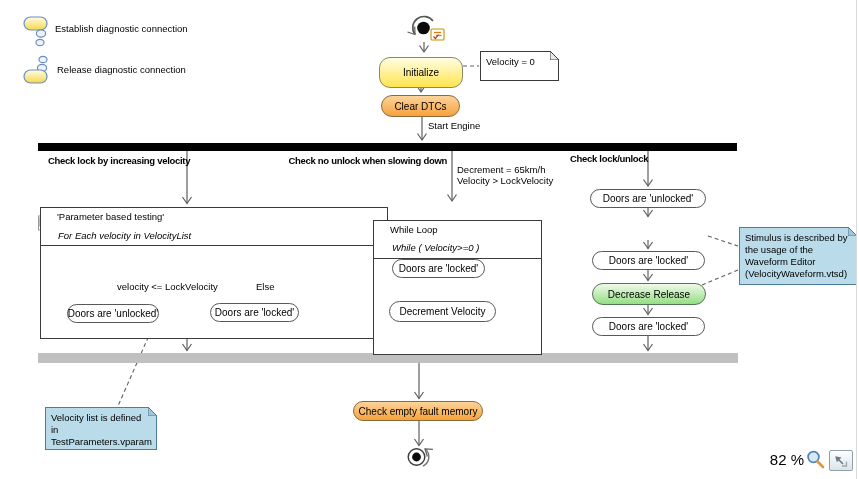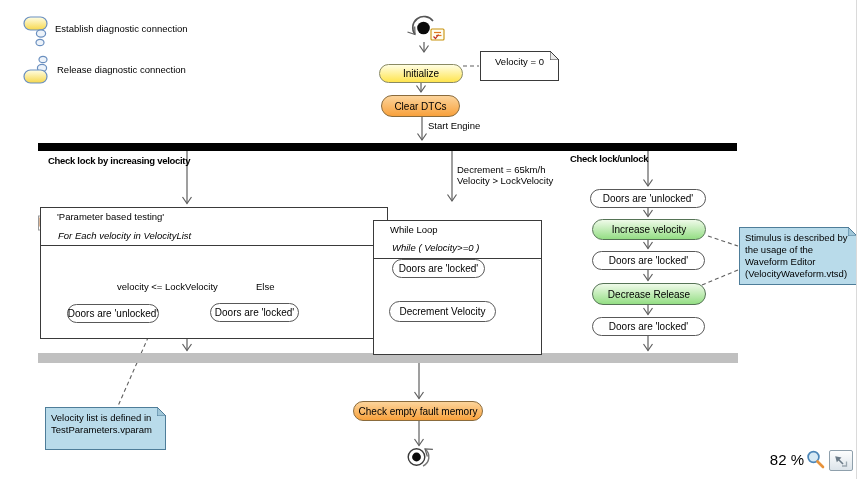--- a/index.html
+++ b/index.html
@@ -13,21 +13,21 @@
   .pill.orange{background:linear-gradient(#FCD49B,#F8A13C);border-color:#8a6b3c;}
   .pill.green{background:linear-gradient(#EFFAE9,#94DE84);border-color:#557355;}
   .group-box{position:absolute;box-sizing:border-box;border:1px solid #3a3a3a;background:#fff;}
   .group-box .hdr{position:absolute;left:0;top:0;right:0;height:37px;border-bottom:1px solid #3a3a3a;}
   .box-title{position:absolute;font-size:9.5px;white-space:nowrap;}
   .box-cond{position:absolute;font-size:9.5px;font-style:italic;white-space:nowrap;}
   .lbl{position:absolute;font-size:9.5px;white-space:nowrap;}
   .branch-label{position:absolute;font-size:9.5px;font-weight:700;letter-spacing:-0.3px;white-space:nowrap;}
   .note{position:absolute;box-sizing:border-box;font-size:9.5px;line-height:1.28;padding:4px 5px;}
   .note.blue{background:#B9DBEA;border:1px solid #4E7D99;}
-  .note.white{background:#fff;border:1px solid #3a3a3a;text-align:center;}
+  .note.white{background:#fff;border:1px solid #3a3a3a;}
   .fold{position:absolute;top:-1px;right:-1px;width:9px;height:9px;}
   .fork-bar{position:absolute;background:#000;}
   .join-bar{position:absolute;background:#C0C0C0;}
   .right-edge{position:absolute;left:856px;top:0;width:1px;height:479px;background:#DADADA;}
   .zoom-label{position:absolute;font-size:15px;white-space:nowrap;text-align:right;}
   .fit-btn{position:absolute;box-sizing:border-box;width:24px;height:21px;border:1px solid #8FA0AC;
            border-radius:2px;background:linear-gradient(#FDFEFE,#DCE4EA);display:flex;
            align-items:center;justify-content:center;padding:0;}
 </style>
 </head>
@@ -123,38 +123,39 @@
 
     <g style="pointer-events:auto;">
       <circle cx="813.5" cy="457" r="5.4" fill="#D6E9F5" stroke="#4C86B8" stroke-width="1.7"></circle>
       <line x1="817.5" y1="461.5" x2="823" y2="467" stroke="#E8923A" stroke-width="2.6" stroke-linecap="round"></line>
     </g>
   </svg>
 
   <div class="lbl" style="left:55px;top:23px;">Establish diagnostic connection</div>
   <div class="lbl" style="left:57px;top:64px;">Release diagnostic connection</div>
 
-  <div class="pill yellow" style="left:379px;top:64px;width:84px;height:19px;">Initialize</div>
+  <div class="pill yellow" style="left:379px;top:57px;width:84px;height:31px;">Initialize</div>
 
   <div class="note white" style="left:480px;top:51px;width:79px;height:30px;">
     <span>Velocity = 0</span>
     <svg class="fold" width="9" height="9">
       <polygon points="0,0 9,0 9,9" fill="#ffffff"></polygon>
       <polygon points="0,0 9,9 0,9" fill="#E9E9E9" stroke="#3a3a3a" stroke-width="1"></polygon>
     </svg>
   </div>
 
   <div class="pill orange" style="left:381px;top:95px;width:79px;height:22px;">Clear DTCs</div>
 
   <div class="lbl" style="left:428px;top:120px;">Start Engine</div>
 
   <div class="fork-bar" style="left:38px;top:143px;width:699px;height:8px;"></div>
   <div class="join-bar" style="left:38px;top:353px;width:700px;height:10px;"></div>
 
   <div class="branch-label" style="left:48px;top:155px;">Check lock by increasing velocity</div>
+  <div class="branch-label" style="right:412px;top:155px;">Check no unlock when slowing down</div>
   <div class="branch-label" style="left:570px;top:153px;">Check lock/unlock</div>
 
   <div class="lbl" style="left:457px;top:164px;">Decrement = 65km/h</div>
   <div class="lbl" style="left:457px;top:175px;">Velocity  &gt; LockVelocity</div>
 
   <div class="group-box" style="left:40px;top:207px;width:348px;height:132px;">
     <div class="hdr"></div>
     <div class="box-title" style="left:16px;top:3px;">'Parameter based testing'</div>
     <div class="box-cond" style="left:17px;top:22px;">For Each velocity in VelocityList</div>
   </div>
@@ -168,34 +169,33 @@
   <div class="group-box" style="left:373px;top:220px;width:169px;height:135px;">
     <div class="hdr"></div>
     <div class="box-title" style="left:16px;top:3px;">While Loop</div>
     <div class="box-cond" style="left:18px;top:21px;">While ( Velocity&gt;=0 )</div>
   </div>
 
   <div class="pill" style="left:392px;top:259px;width:93px;height:19px;">Doors are 'locked'</div>
   <div class="pill" style="left:389px;top:301px;width:107px;height:21px;">Decrement Velocity</div>
 
   <div class="pill" style="left:590px;top:189px;width:116px;height:19px;">Doors are 'unlocked'</div>
-  <div class="pill green" style="left:592px;top:219px;width:114px;height:21px;">Increase velocity</div>
   <div class="pill" style="left:592px;top:251px;width:113px;height:19px;">Doors are 'locked'</div>
   <div class="pill green" style="left:592px;top:283px;width:114px;height:22px;">Decrease Release</div>
   <div class="pill" style="left:592px;top:317px;width:113px;height:19px;">Doors are 'locked'</div>
 
   <div class="note blue" style="left:739px;top:227px;width:118px;height:58px;">
     <span>Stimulus is described by the usage of the Waveform Editor (VelocityWaveform.vtsd)</span>
     <svg class="fold" width="9" height="9">
       <polygon points="0,0 9,0 9,9" fill="#ffffff"></polygon>
       <polygon points="0,0 9,9 0,9" fill="#9FC6D8" stroke="#4E7D99" stroke-width="1"></polygon>
     </svg>
   </div>
 
-  <div class="note blue" style="left:45px;top:407px;width:121px;height:43px;">
+  <div class="note blue" style="left:45px;top:407px;width:112px;height:43px;">
     <span>Velocity list is defined in TestParameters.vparam</span>
     <svg class="fold" width="9" height="9">
       <polygon points="0,0 9,0 9,9" fill="#ffffff"></polygon>
       <polygon points="0,0 9,9 0,9" fill="#9FC6D8" stroke="#4E7D99" stroke-width="1"></polygon>
     </svg>
   </div>
 
   <div class="pill orange" style="left:353px;top:401px;width:130px;height:20px;">Check empty fault memory</div>
 
   <div class="zoom-label" style="left:766px;top:451px;width:38px;">82 %</div>

